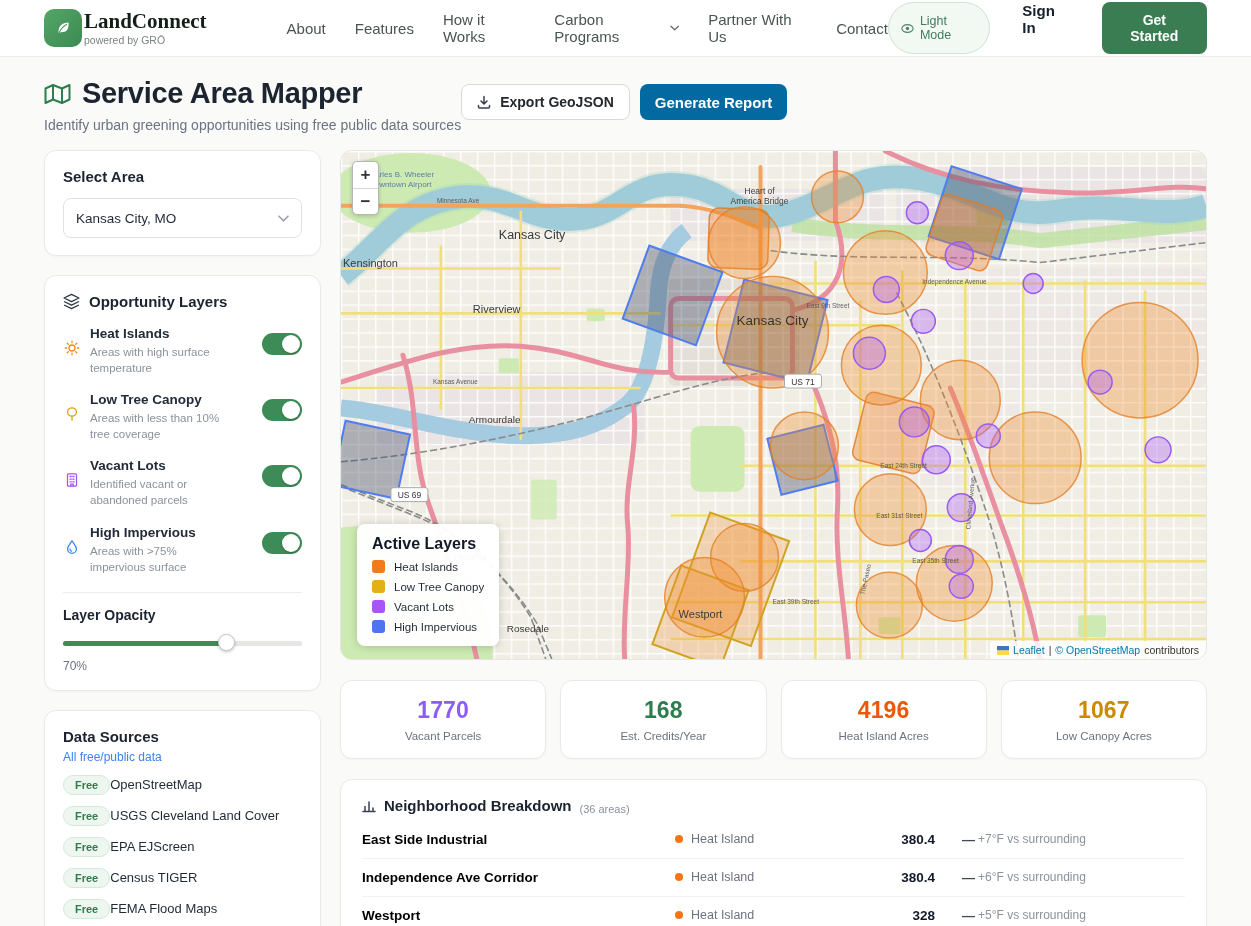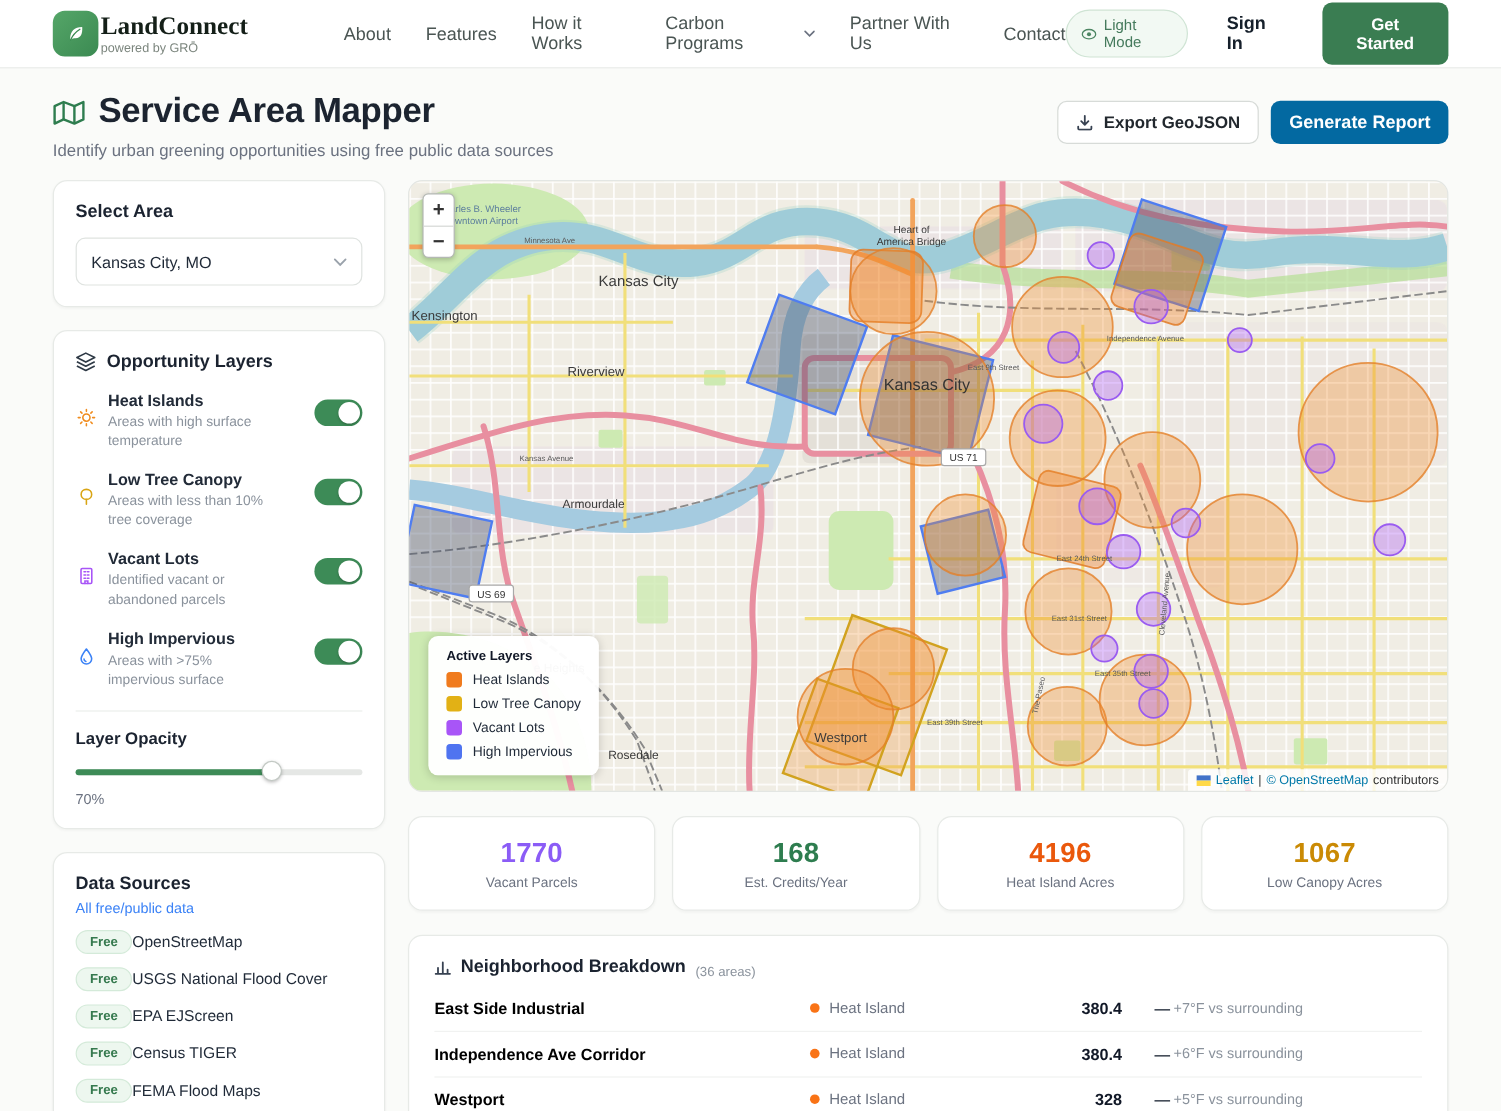--- a/index.html
+++ b/index.html
@@ -11,29 +11,29 @@
   .topbar{height:57px;background:#fff;border-bottom:1px solid #e9ece9;
           display:flex;align-items:center;padding:0 44px}
   .brand{display:flex;align-items:center;gap:2px;cursor:pointer}
   .brand-badge{width:38px;height:38px;border-radius:10px;
                background:linear-gradient(135deg,#55a668,#3b8a52);
                display:flex;align-items:center;justify-content:center}
   .brand-name{font-family:"Liberation Serif",serif;font-weight:700;font-size:21px;color:#141f18;line-height:1.05}
   .brand-tag{font-size:10.5px;color:#7b857d;margin-top:2px}
   .mainnav{display:flex;gap:29px;margin-left:80px}
   .nav-item{display:flex;align-items:center;gap:5px;font-size:15px;color:#4a5553;cursor:pointer}
-  .topbar-right{margin-left:auto;display:flex;align-items:center;gap:32px}
+  .topbar-right{margin-left:auto;display:flex;gap:32px}
   .mode-pill{display:flex;align-items:center;gap:6px;padding:5px 12px;border:1px solid #cfe4d4;
              border-radius:999px;background:#f2f9f3;color:#457a5c;font-size:12.5px;cursor:pointer}
   .signin{font-size:15px;font-weight:600;color:#16202b;cursor:pointer}
   .cta{background:#3a7d52;color:#fff;font-size:14px;font-weight:700;padding:10px 17px;
        border-radius:8px;border:none;cursor:pointer}
 
   
-  .page-head{padding:20px 44px 0;display:flex;justify-content:space-between;align-items:flex-start}
+  .page-head{padding:20px 44px 0;display:flex;justify-content:flex-start;align-items:flex-start}
   .title-row{display:flex;align-items:center;gap:11px}
   h1{font-size:29px;font-weight:700;margin:0;color:#1c2430;letter-spacing:-.3px}
   .subtitle{margin-top:7px;font-size:14px;color:#6b7280}
   .head-actions{display:flex;gap:10px;margin-top:7px}
   .btn-outline{display:flex;gap:9px;align-items:center;background:#fff;border:1px solid #d7dbd8;
                border-radius:8px;padding:9px 15px;font-size:14px;font-weight:600;color:#22282e;cursor:pointer}
   .btn-green{background:#0369a1;color:#fff;border:none;border-radius:8px;padding:9px 15px;
              font-size:15px;font-weight:700;cursor:pointer}
 
   
@@ -81,21 +81,21 @@
   .map-wrap{position:relative;height:510px;border-radius:12px;border:1px solid #e3e6e3;
             overflow:hidden;background:#efece3}
   svg.map{position:absolute;inset:0;width:100%;height:100%;display:block}
   .zoomctl{position:absolute;top:10px;left:11px;width:27px;background:#fff;border:1px solid #b4b8b4;
            border-radius:5px;overflow:hidden;box-shadow:0 1px 4px rgba(0,0,0,.2)}
   .zoombtn{height:26px;display:flex;align-items:center;justify-content:center;font-size:17px;
            font-weight:700;color:#333;cursor:pointer}
   .zoombtn+.zoombtn{border-top:1px solid #d5d8d5}
   .legend{position:absolute;left:16px;bottom:13px;background:rgba(255,255,255,.97);border-radius:8px;
           padding:11px 15px 13px;box-shadow:0 1px 8px rgba(0,0,0,.18);min-width:108px}
-  .legend-title{font-size:11px;font-weight:700;color:#111827}
+  .legend-title{font-size:16px;font-weight:700;color:#111827}
   .legend-item{display:flex;align-items:center;gap:9px;margin-top:7px;font-size:11.5px;color:#1f2937}
   .legend-swatch{width:13px;height:13px;border-radius:3px;flex:none}
   .attribution{position:absolute;right:0;bottom:0;background:rgba(255,255,255,.82);padding:3px 7px;
                font-size:10.5px;color:#333;display:flex;gap:4px;align-items:center;border-top-left-radius:3px}
   .attr-link{color:#0078a8;cursor:pointer}
 
   
   .stats{display:flex;gap:14px}
   .stat-card{flex:1;background:#fff;border:1px solid #e7eae7;border-radius:12px;padding:16px 8px;
              text-align:center;box-shadow:0 1px 2px rgba(0,0,0,.03)}
@@ -304,21 +304,21 @@
     <div class="card">
       <div class="card-title">Data Sources</div>
       <div class="ds-sub">All free/public data</div>
       <div id="ds-list">
           <div class="ds-item">
     <span class="free-pill">Free</span>
     <span class="ds-name">OpenStreetMap</span>
   </div>
           <div class="ds-item">
     <span class="free-pill">Free</span>
-    <span class="ds-name">USGS National Flood Cover</span>
+    <span class="ds-name">USGS Cleveland Land Cover</span>
   </div>
           <div class="ds-item">
     <span class="free-pill">Free</span>
     <span class="ds-name">EPA EJScreen</span>
   </div>
           <div class="ds-item">
     <span class="free-pill">Free</span>
     <span class="ds-name">Census TIGER</span>
   </div>
           <div class="ds-item">

